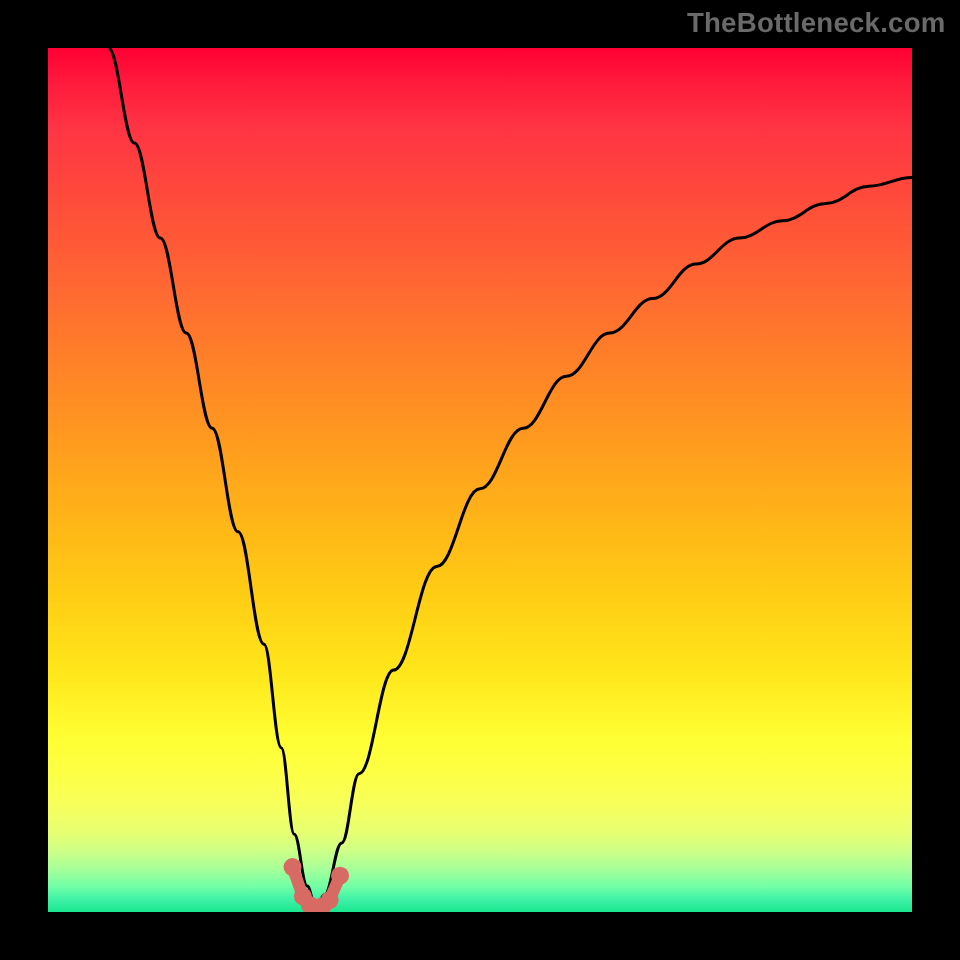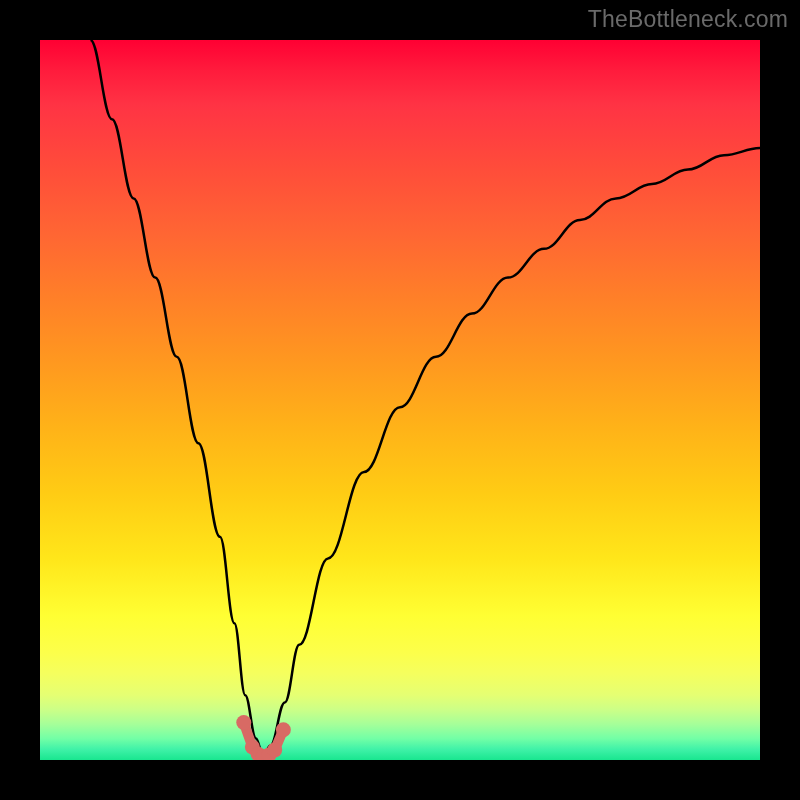--- a/index.html
+++ b/index.html
@@ -43,21 +43,21 @@
       #40f2a8 98.5%,
       #19e68f 100%
     );
   }
   .watermark {
     position: absolute;
     top: 6px;
     right: 12px;
     color: #6a6a6a;
     font-size: 23px;
-    font-weight: 400;
+    font-weight: 700;
     letter-spacing: 0.2px;
     margin-left: 34px;
   }
   svg.curve {
     position: absolute;
     inset: 0;
   }
   .marker {
     fill: #d86a64;
     stroke: none;

